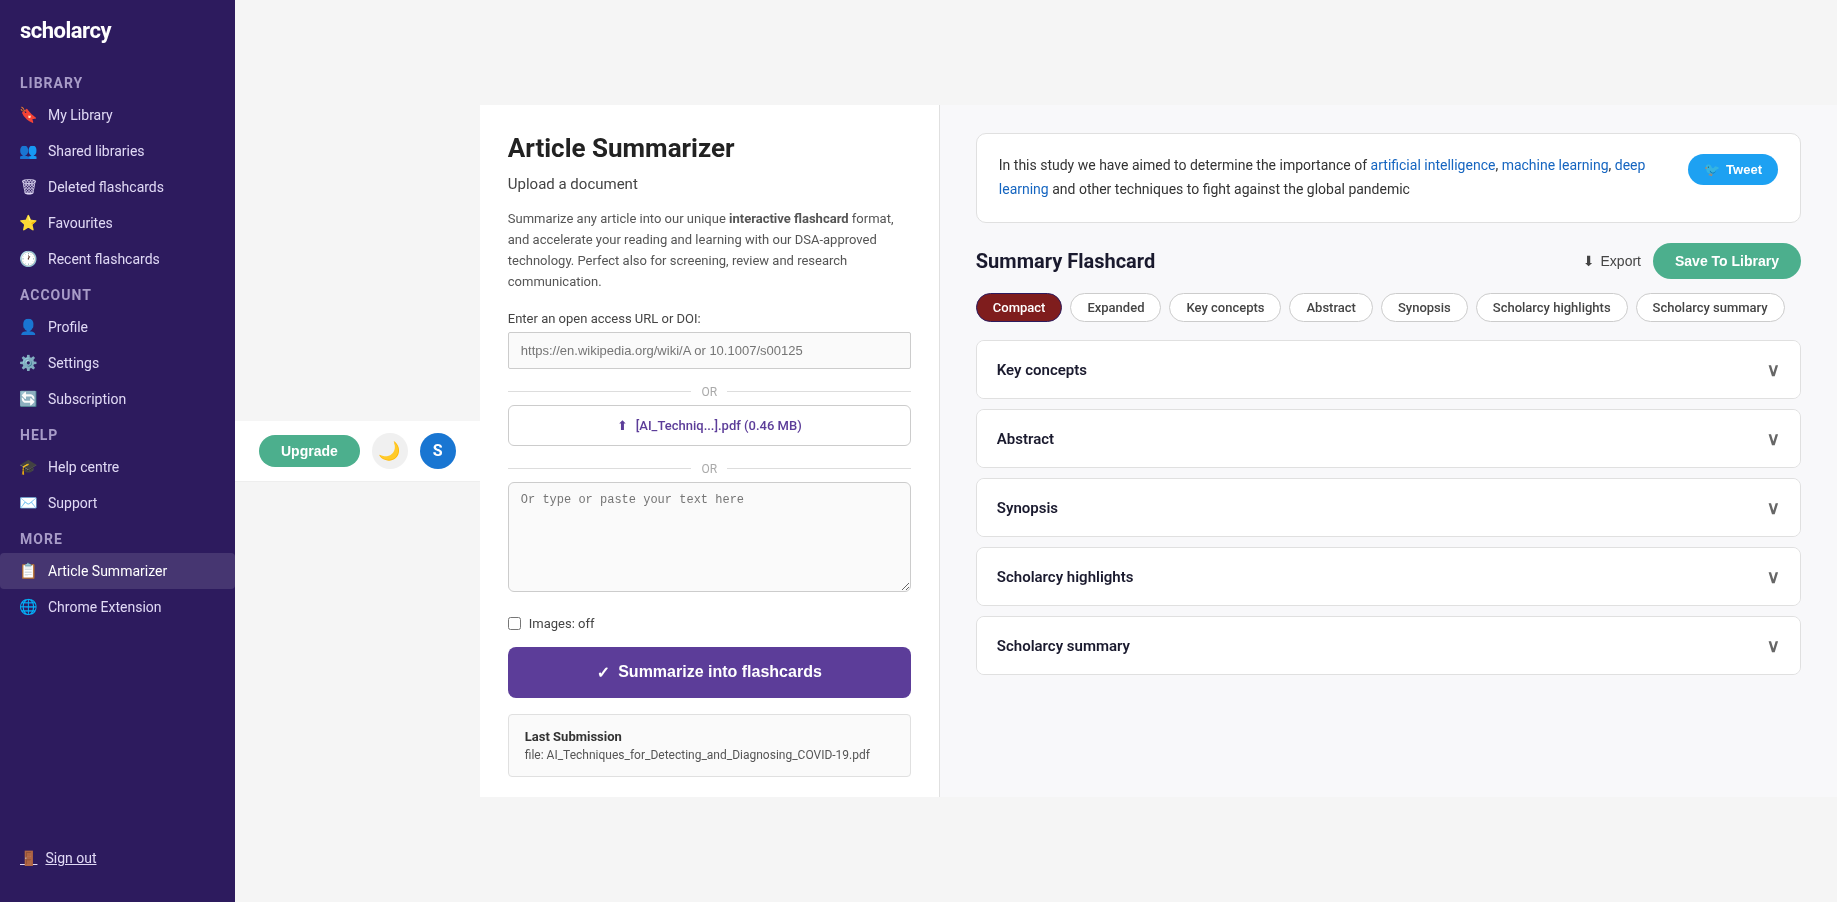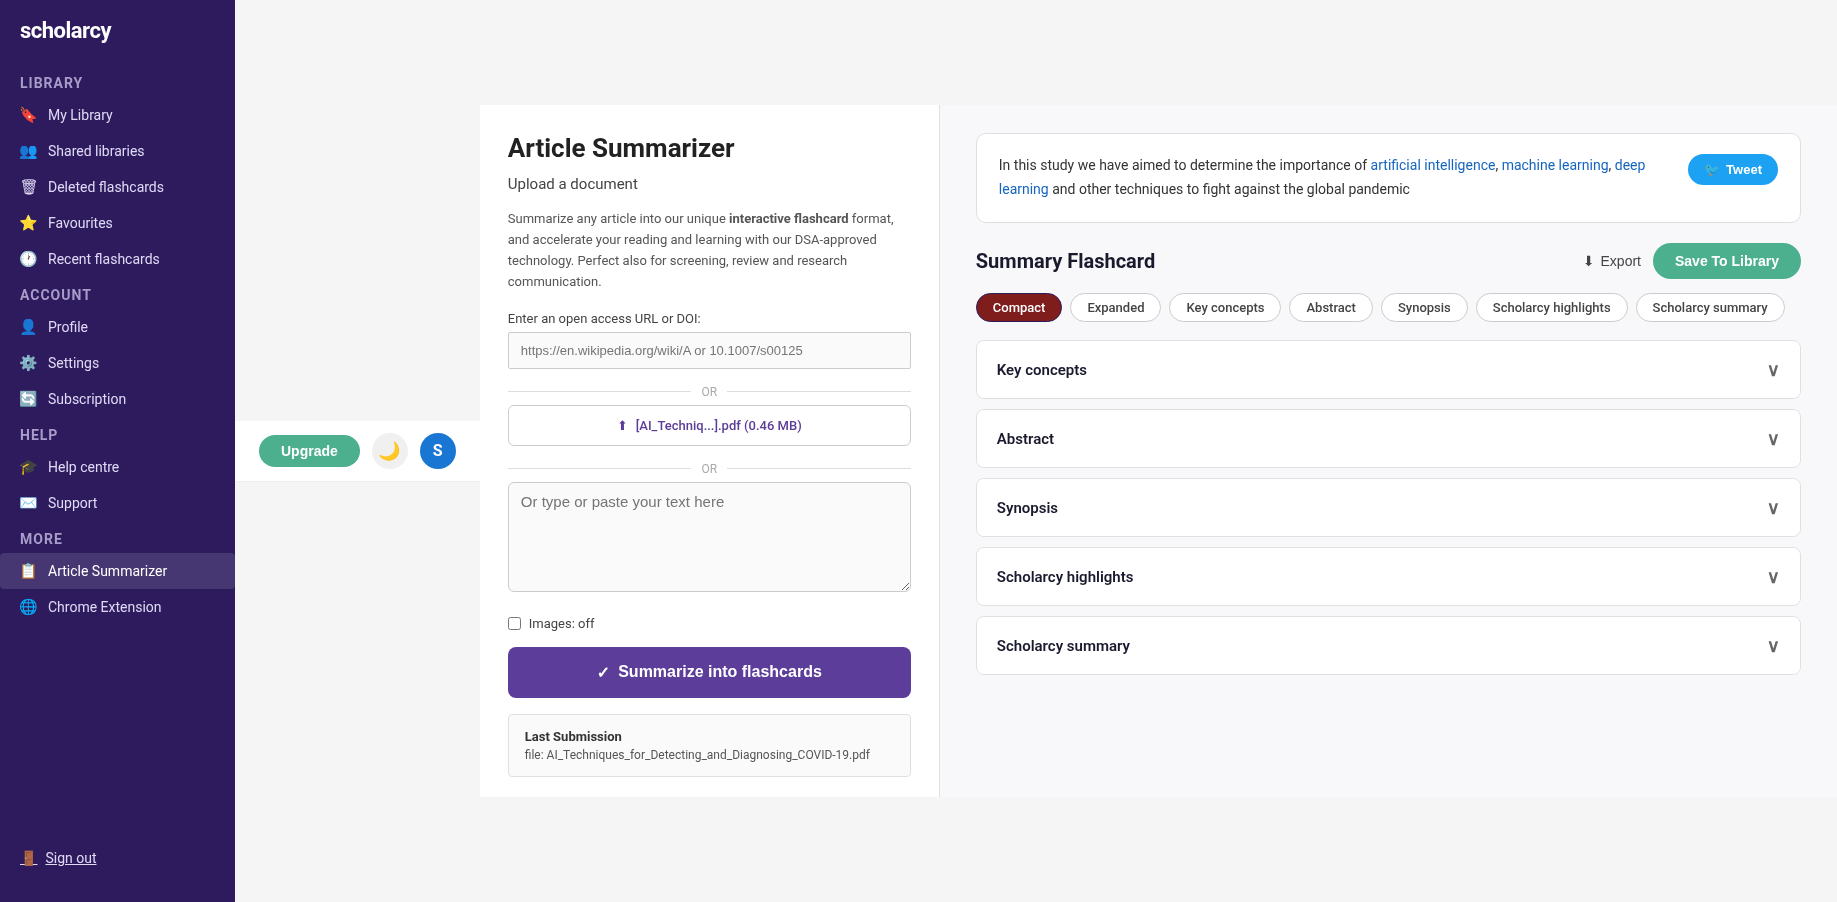--- a/index.html
+++ b/index.html
@@ -190,27 +190,27 @@
       justify-content: center;
       gap: 8px;
       margin-bottom: 10px;
       font-weight: 500;
     }
     .text-area {
       width: 100%;
       border: 1px solid #ccc;
       border-radius: 6px;
       padding: 10px 12px;
-      font-size: 15px;
+      font-size: 12px;
       color: #888;
       background: #fafafa;
       resize: vertical;
       min-height: 110px;
       margin-bottom: 24px;
-      font-family: Liberation Sans, sans-serif;
+      font-family: Liberation Mono, monospace;
     }
     .images-checkbox {
       display: flex;
       align-items: center;
       gap: 8px;
       font-size: 13px;
       color: #444;
       margin-bottom: 16px;
     }
     .summarize-btn {

